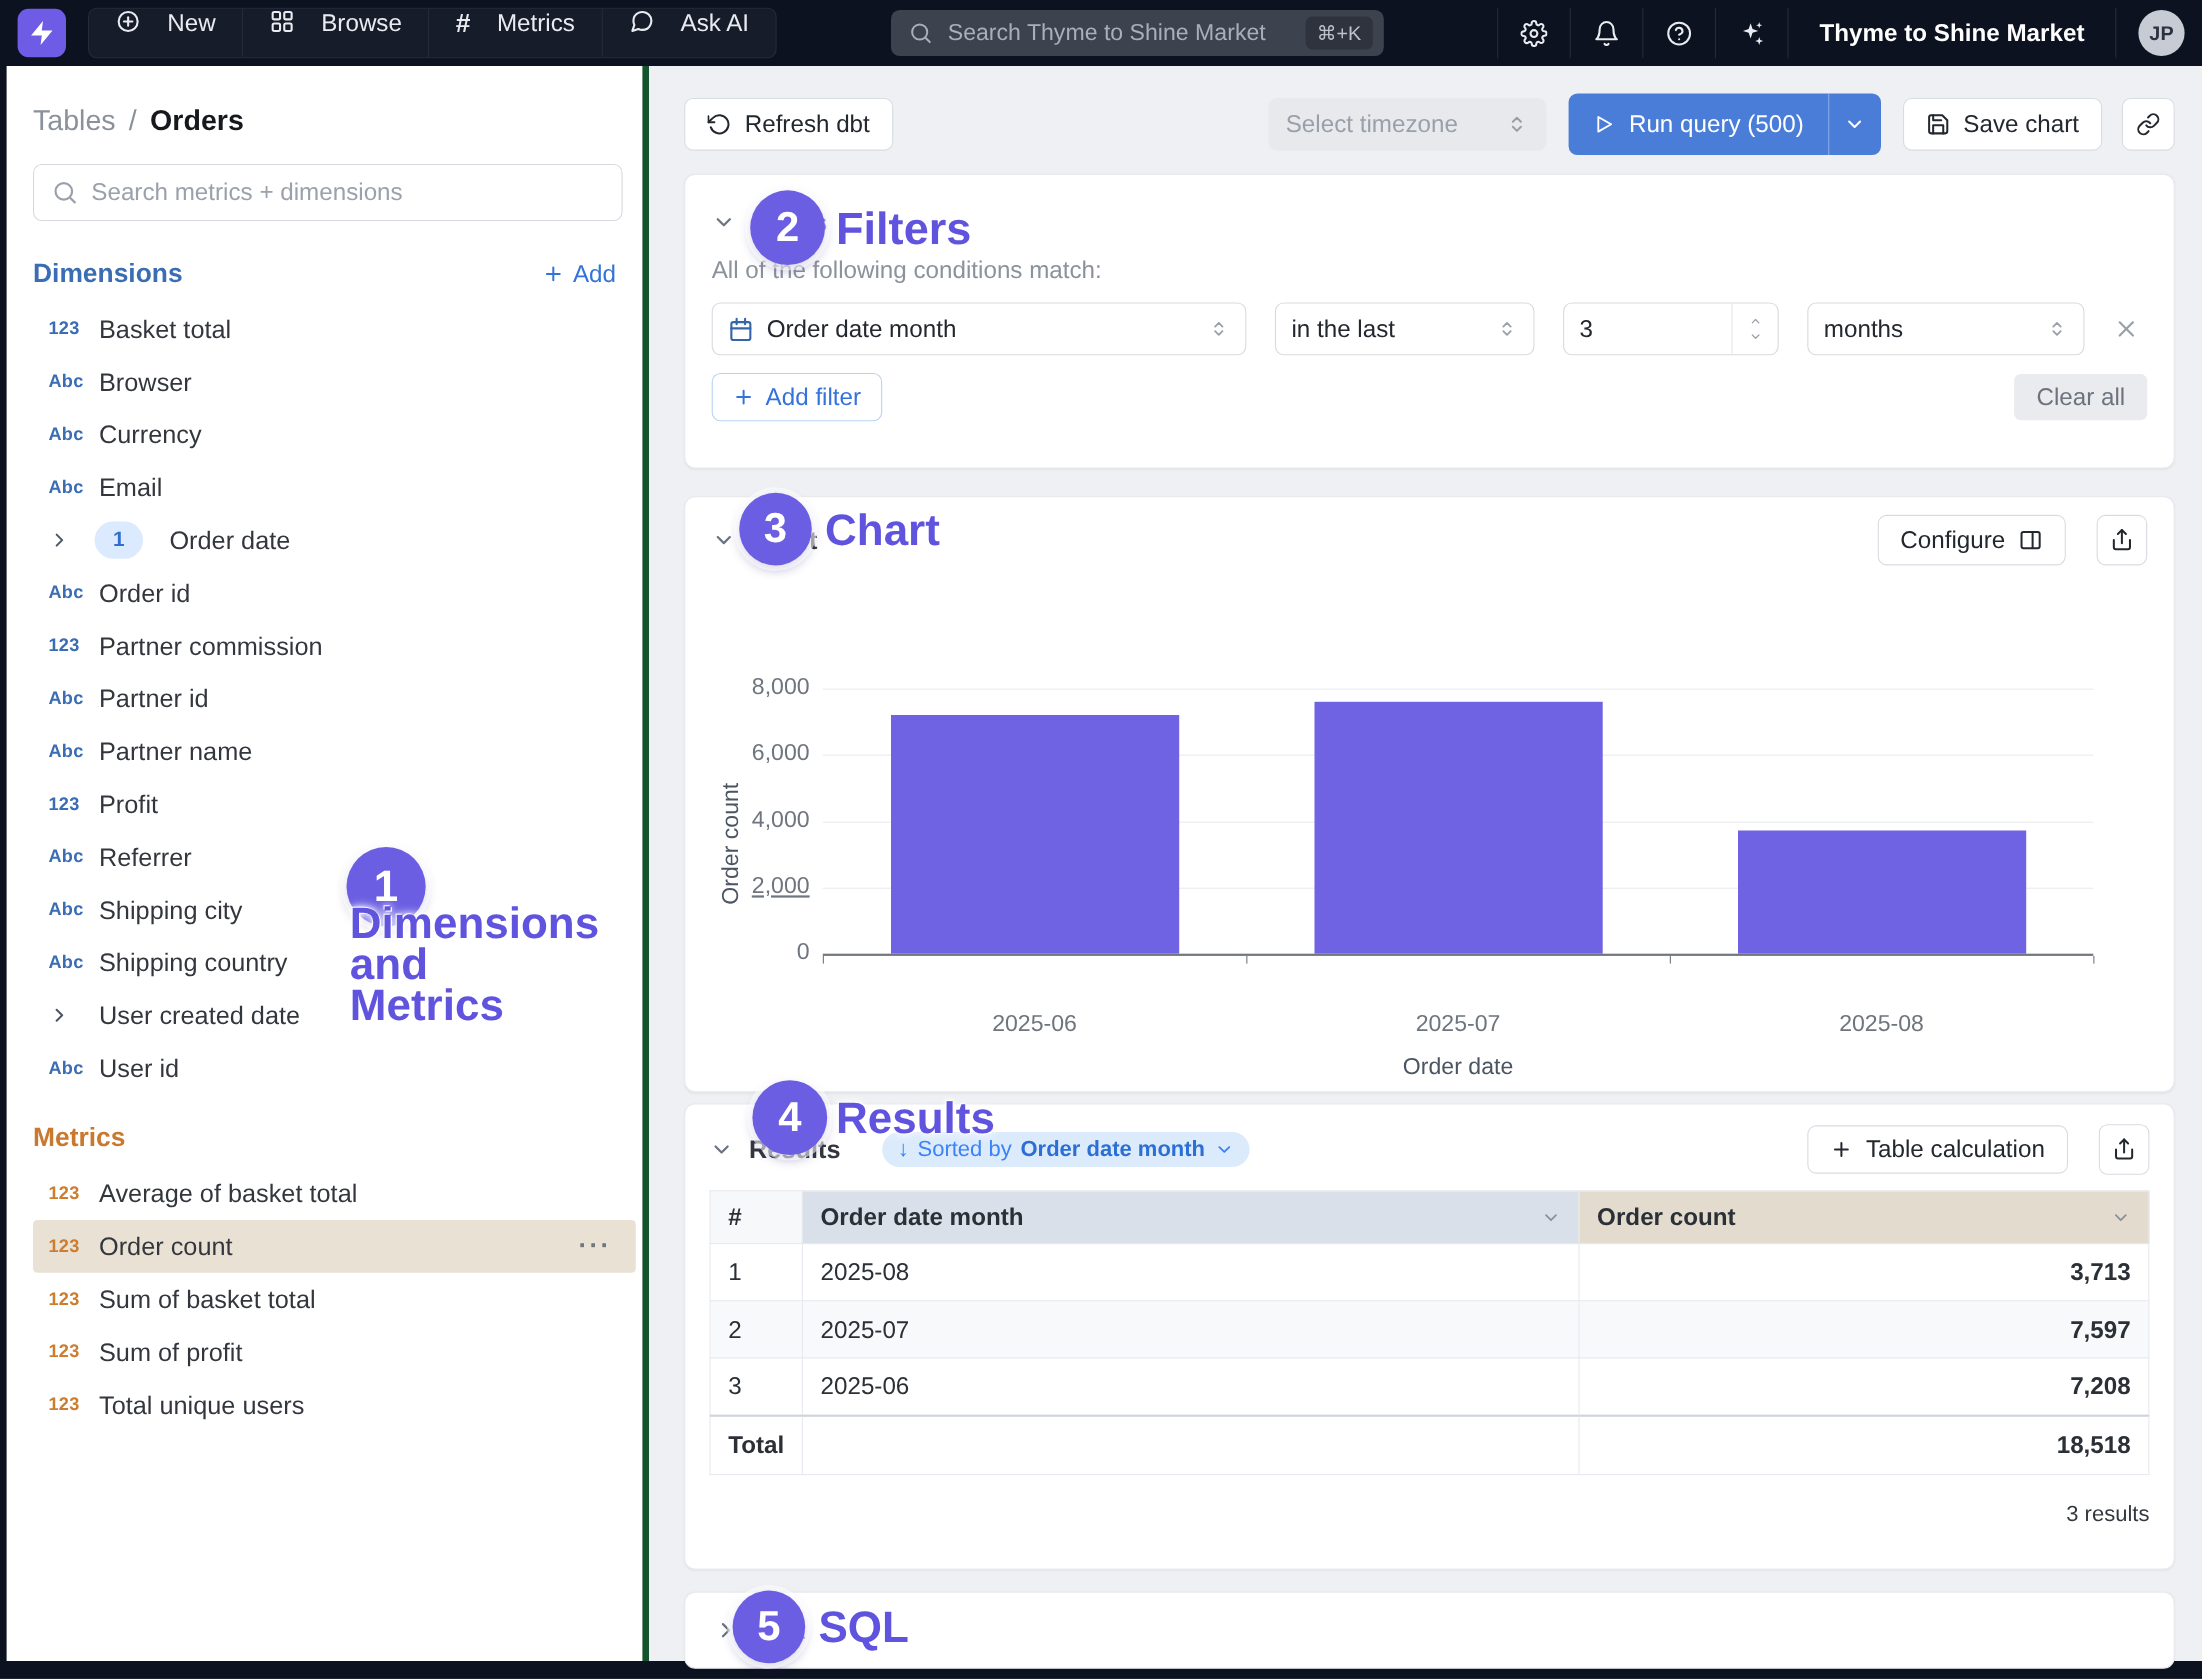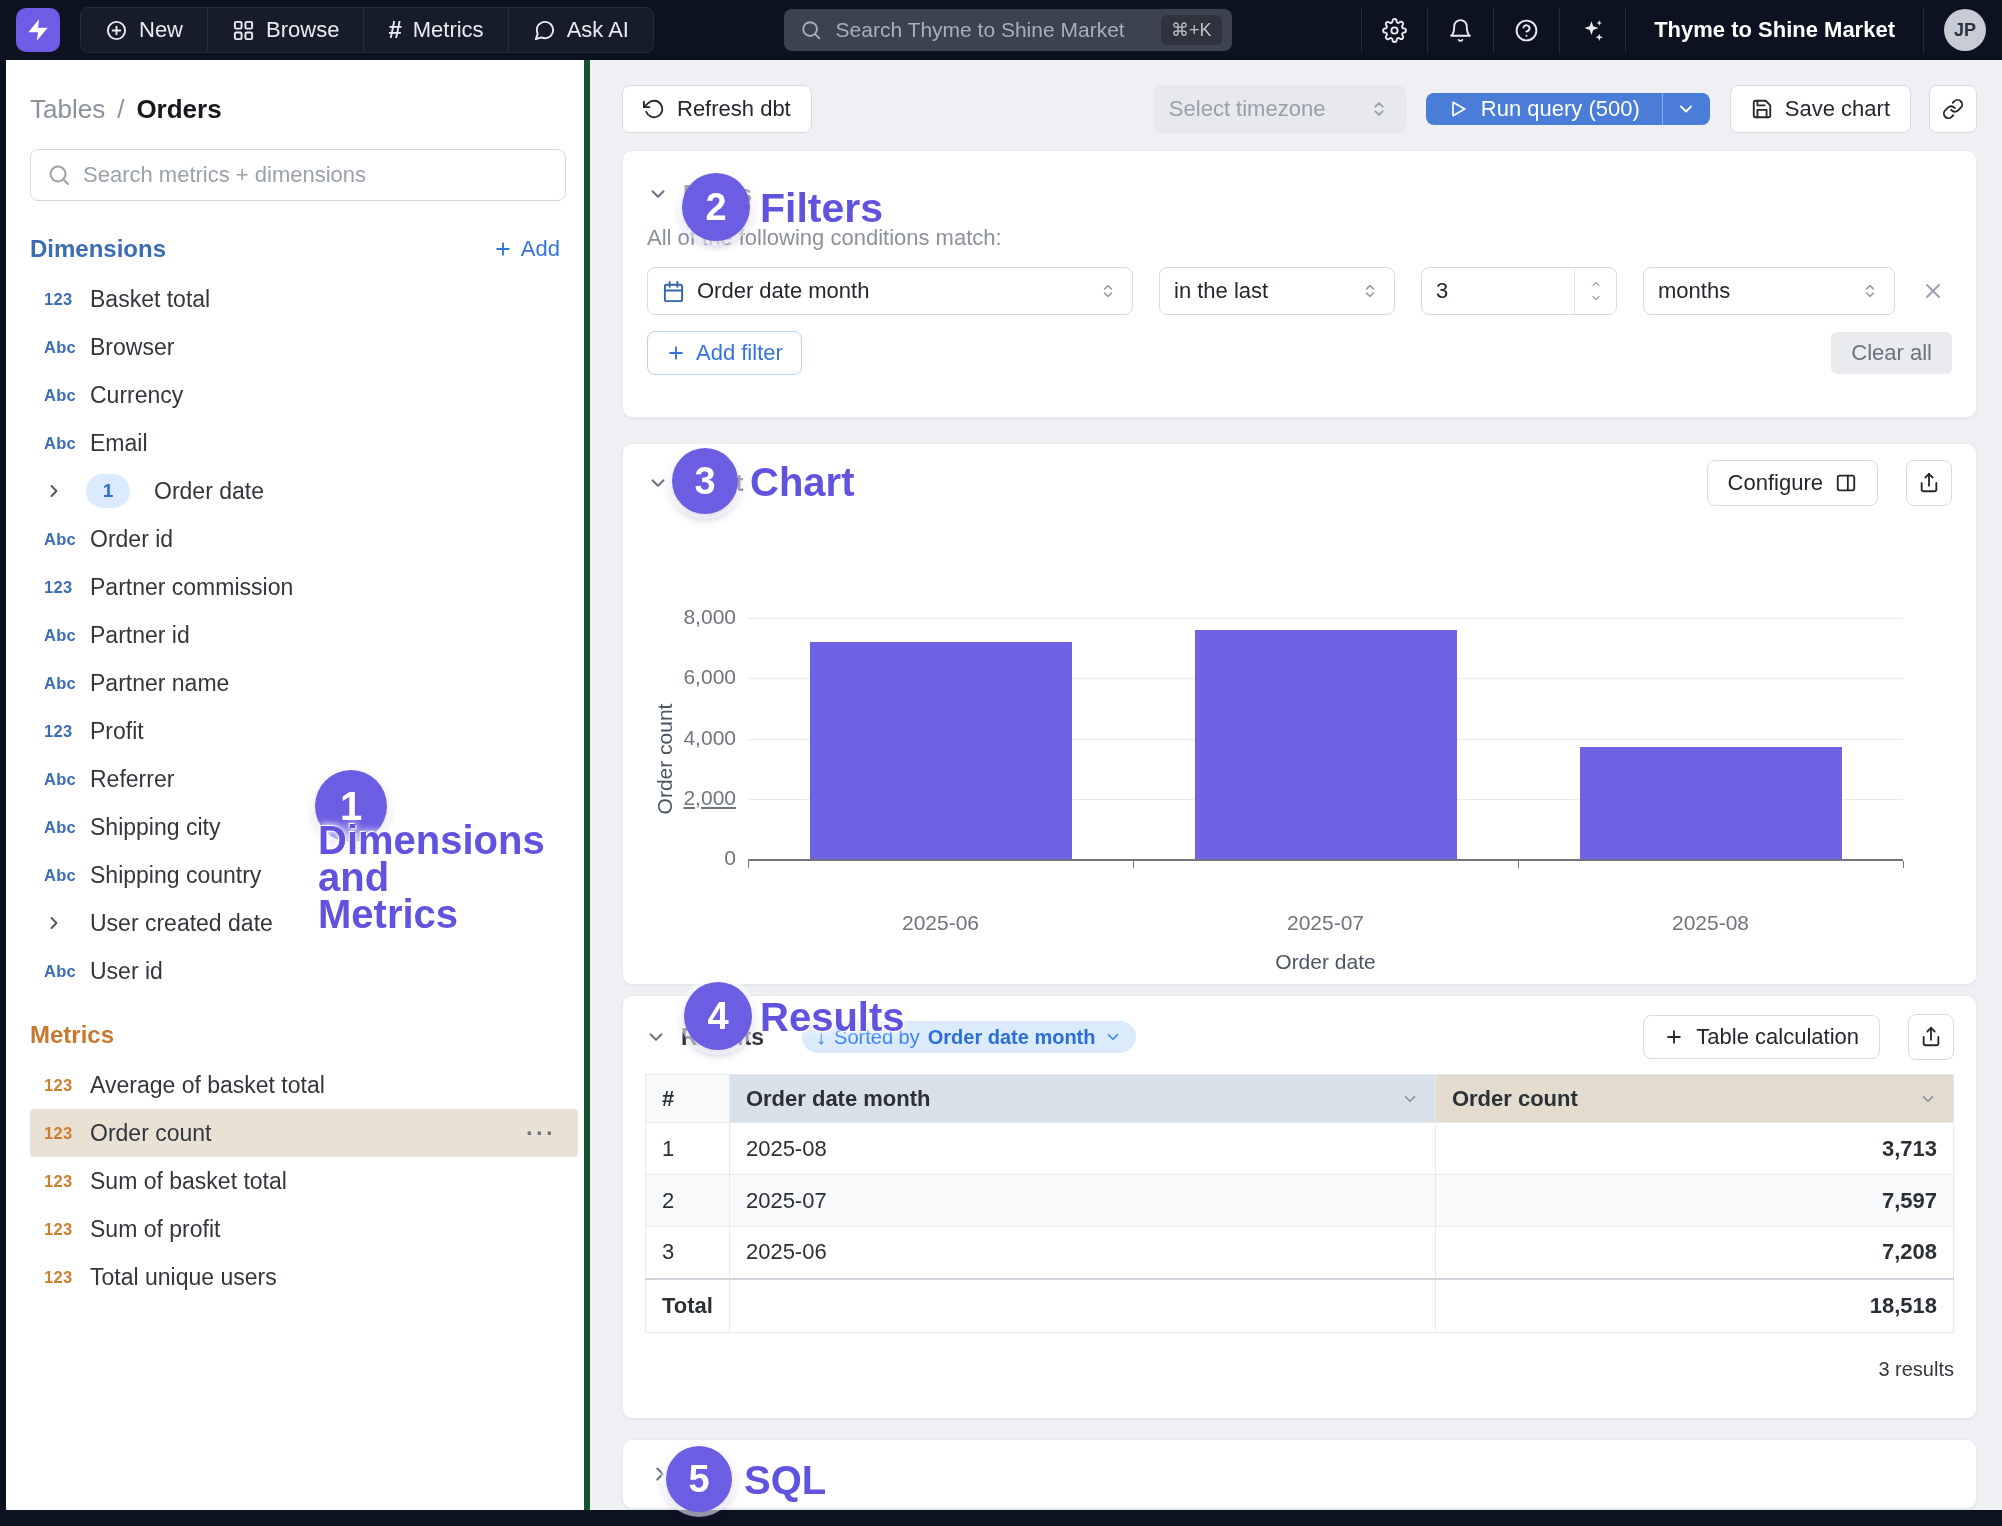--- a/index.html
+++ b/index.html
@@ -6,21 +6,21 @@
   html,body { background:#0d1220; }
   body { font-family:"Liberation Sans", sans-serif; }
   #app { position:relative; width:2002px; height:1526px; background:#0d1220; overflow:hidden; }
 
   svg.ic { display:block; }
 
   
   .topbar { height:60px; display:flex; align-items:center; padding:0 16px; gap:20px; }
   .logo { width:44px; height:44px; border-radius:10px; background:#6e5be6; display:flex; align-items:center; justify-content:center; flex:0 0 auto; }
   .nav-group { display:flex; height:46px; background:#161c29; border:1px solid #242b3b; border-radius:8px; overflow:hidden; }
-  .nav-item { display:flex; align-items:center; gap:11px; padding:0 24px; color:#e9ebf0; font-size:22px; border-right:1px solid #242b3b; cursor:pointer; }
+  .nav-item { display:flex; gap:24px; padding:0 24px; color:#e9ebf0; font-size:22px; border-right:1px solid #242b3b; cursor:pointer; }
   .nav-item:last-child { border-right:none; }
   .hash-glyph { font-size:24px; font-weight:700; color:#e9ebf0; }
   .top-search { margin:0 auto; width:448px; height:42px; background:#3d434e; border-radius:8px; display:flex; align-items:center; gap:14px; padding:0 10px 0 16px; }
   .top-search .ph { color:#a9afb9; font-size:21px; flex:1; }
   .kbd { background:#2e333e; border-radius:6px; padding:4px 10px; font-size:18px; color:#bcc1ca; }
   .top-icons { display:flex; height:46px; border-left:1px solid #242b3b; }
   .tico { width:66px; display:flex; align-items:center; justify-content:center; color:#e9ebf0; border-right:1px solid #242b3b; cursor:pointer; }
   .org { height:46px; display:flex; align-items:center; padding:0 28px; color:#fff; font-size:22px; font-weight:600; border-right:1px solid #242b3b; }
   .avatar { width:42px; height:42px; border-radius:50%; background:#c7ccd4; color:#2a3140; font-weight:700; font-size:18px; display:flex; align-items:center; justify-content:center; }
 
@@ -48,21 +48,21 @@
   .side-item.expandable .lbl { padding-left:8px; }
   .side-item.selected { background:#e9e1d4; }
   .dots { margin-left:auto; margin-right:22px; color:#6f7680; font-weight:700; font-size:24px; letter-spacing:2px; }
 
   
   .main { flex:1; background:#eef0f3; padding:25px 25px 0 32px; }
   .btn { background:#fff; border:1px solid #d8dce1; border-radius:8px; height:48px; font-size:22px; color:#23272e; display:inline-flex; align-items:center; gap:12px; padding:0 20px; cursor:pointer; font-family:inherit; }
   .toolbar { display:flex; align-items:center; }
   .tz { margin-left:auto; width:253px; height:48px; background:#e7e9ed; border-radius:8px; display:flex; align-items:center; padding:0 16px; color:#9aa0aa; font-size:22px; cursor:pointer; }
   .tz .caret { margin-left:auto; }
-  .run-group { margin-left:20px; display:flex; background:#4a7dd8; border-radius:8px; height:32px; color:#fff; overflow:hidden; }
+  .run-group { margin-left:20px; display:flex; background:#4a7dd8; border-radius:8px; height:56px; color:#fff; overflow:hidden; }
   .run-main { display:flex; align-items:center; gap:13px; padding:0 22px; font-size:22px; font-weight:500; cursor:pointer; }
   .run-caret { width:48px; border-left:1px solid rgba(255,255,255,.35); display:flex; align-items:center; justify-content:center; cursor:pointer; }
   .save-btn { margin-left:20px; }
   .sq-btn { margin-left:18px; width:48px; padding:0; justify-content:center; }
 
   .card { background:#fff; border-radius:10px; border:1px solid #e8eaee; box-shadow:0 1px 2px rgba(16,24,40,.05); }
   .card-head { display:flex; align-items:center; gap:14px; height:46px; }
   .sec-title { font-size:23px; font-weight:600; color:#33373d; }
   .chev { color:#6b7280; }
 

